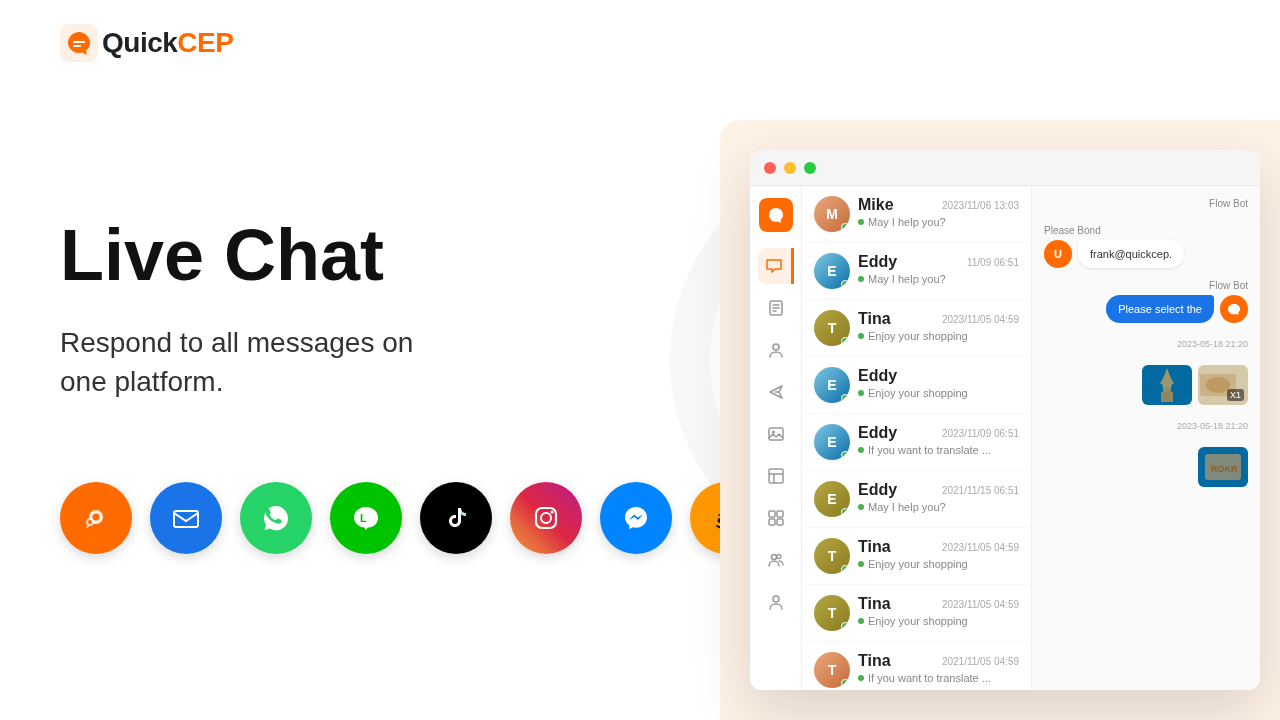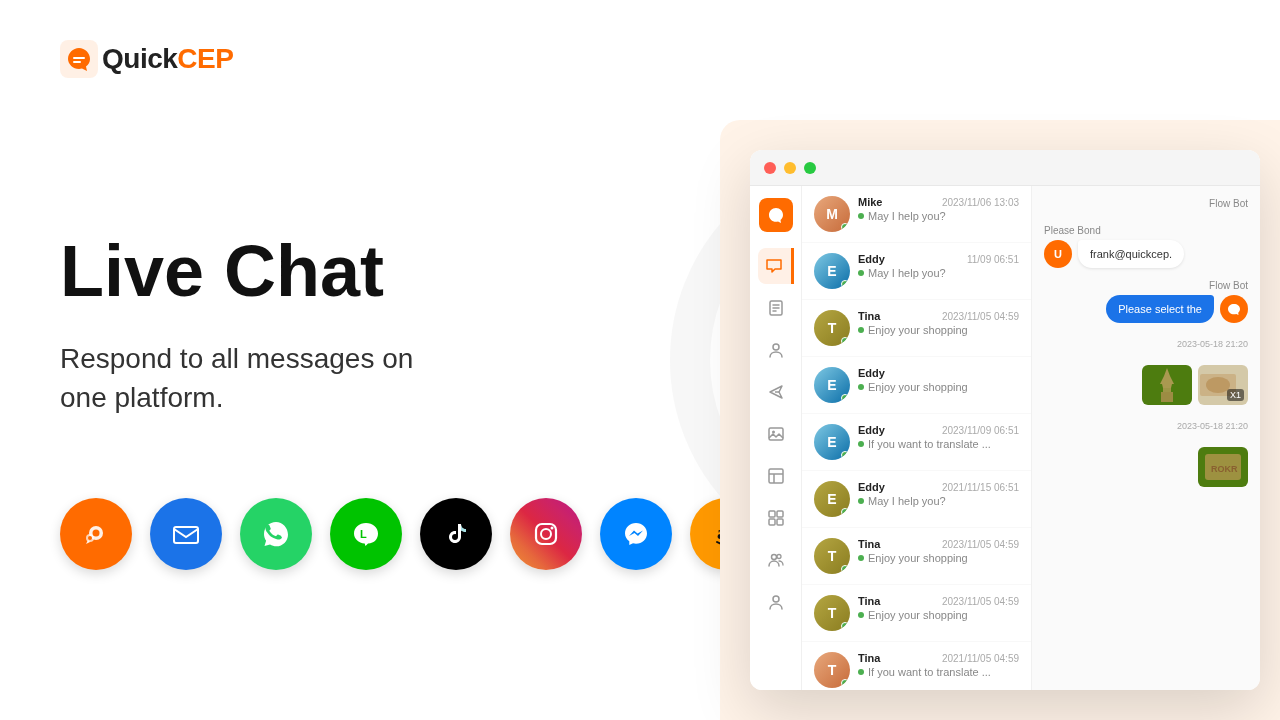--- a/index.html
+++ b/index.html
@@ -44,21 +44,21 @@
     }
 
     
     .left-panel {
       position: absolute;
       left: 0;
       top: 0;
       width: 760px;
       height: 720px;
       z-index: 1;
-      padding: 40px 60px;
+      padding: 24px 60px;
     }
 
     
     .logo {
       display: flex;
       align-items: center;
       margin-bottom: 80px;
     }
     .logo-icon {
       width: 38px;
@@ -272,21 +272,21 @@
       flex: 1;
       min-width: 0;
     }
     .chat-header-row {
       display: flex;
       justify-content: space-between;
       align-items: center;
       margin-bottom: 2px;
     }
     .chat-name {
-      font-size: 11px;
+      font-size: 16px;
       font-weight: 600;
       color: #222;
     }
     .chat-time {
       font-size: 10px;
       color: #aaa;
       white-space: nowrap;
     }
     .chat-preview {
       font-size: 11px;
@@ -408,21 +408,21 @@
     
     .img-thumbnails {
       display: flex;
       gap: 6px;
       justify-content: flex-end;
     }
     .img-thumb {
       width: 50px;
       height: 40px;
       border-radius: 6px;
-      background: #4d7c0f;
+      background: #0369a1;
       display: flex;
       align-items: center;
       justify-content: center;
       font-size: 18px;
       overflow: hidden;
     }
     .img-thumb-2 {
       width: 50px;
       height: 40px;
       border-radius: 6px;

